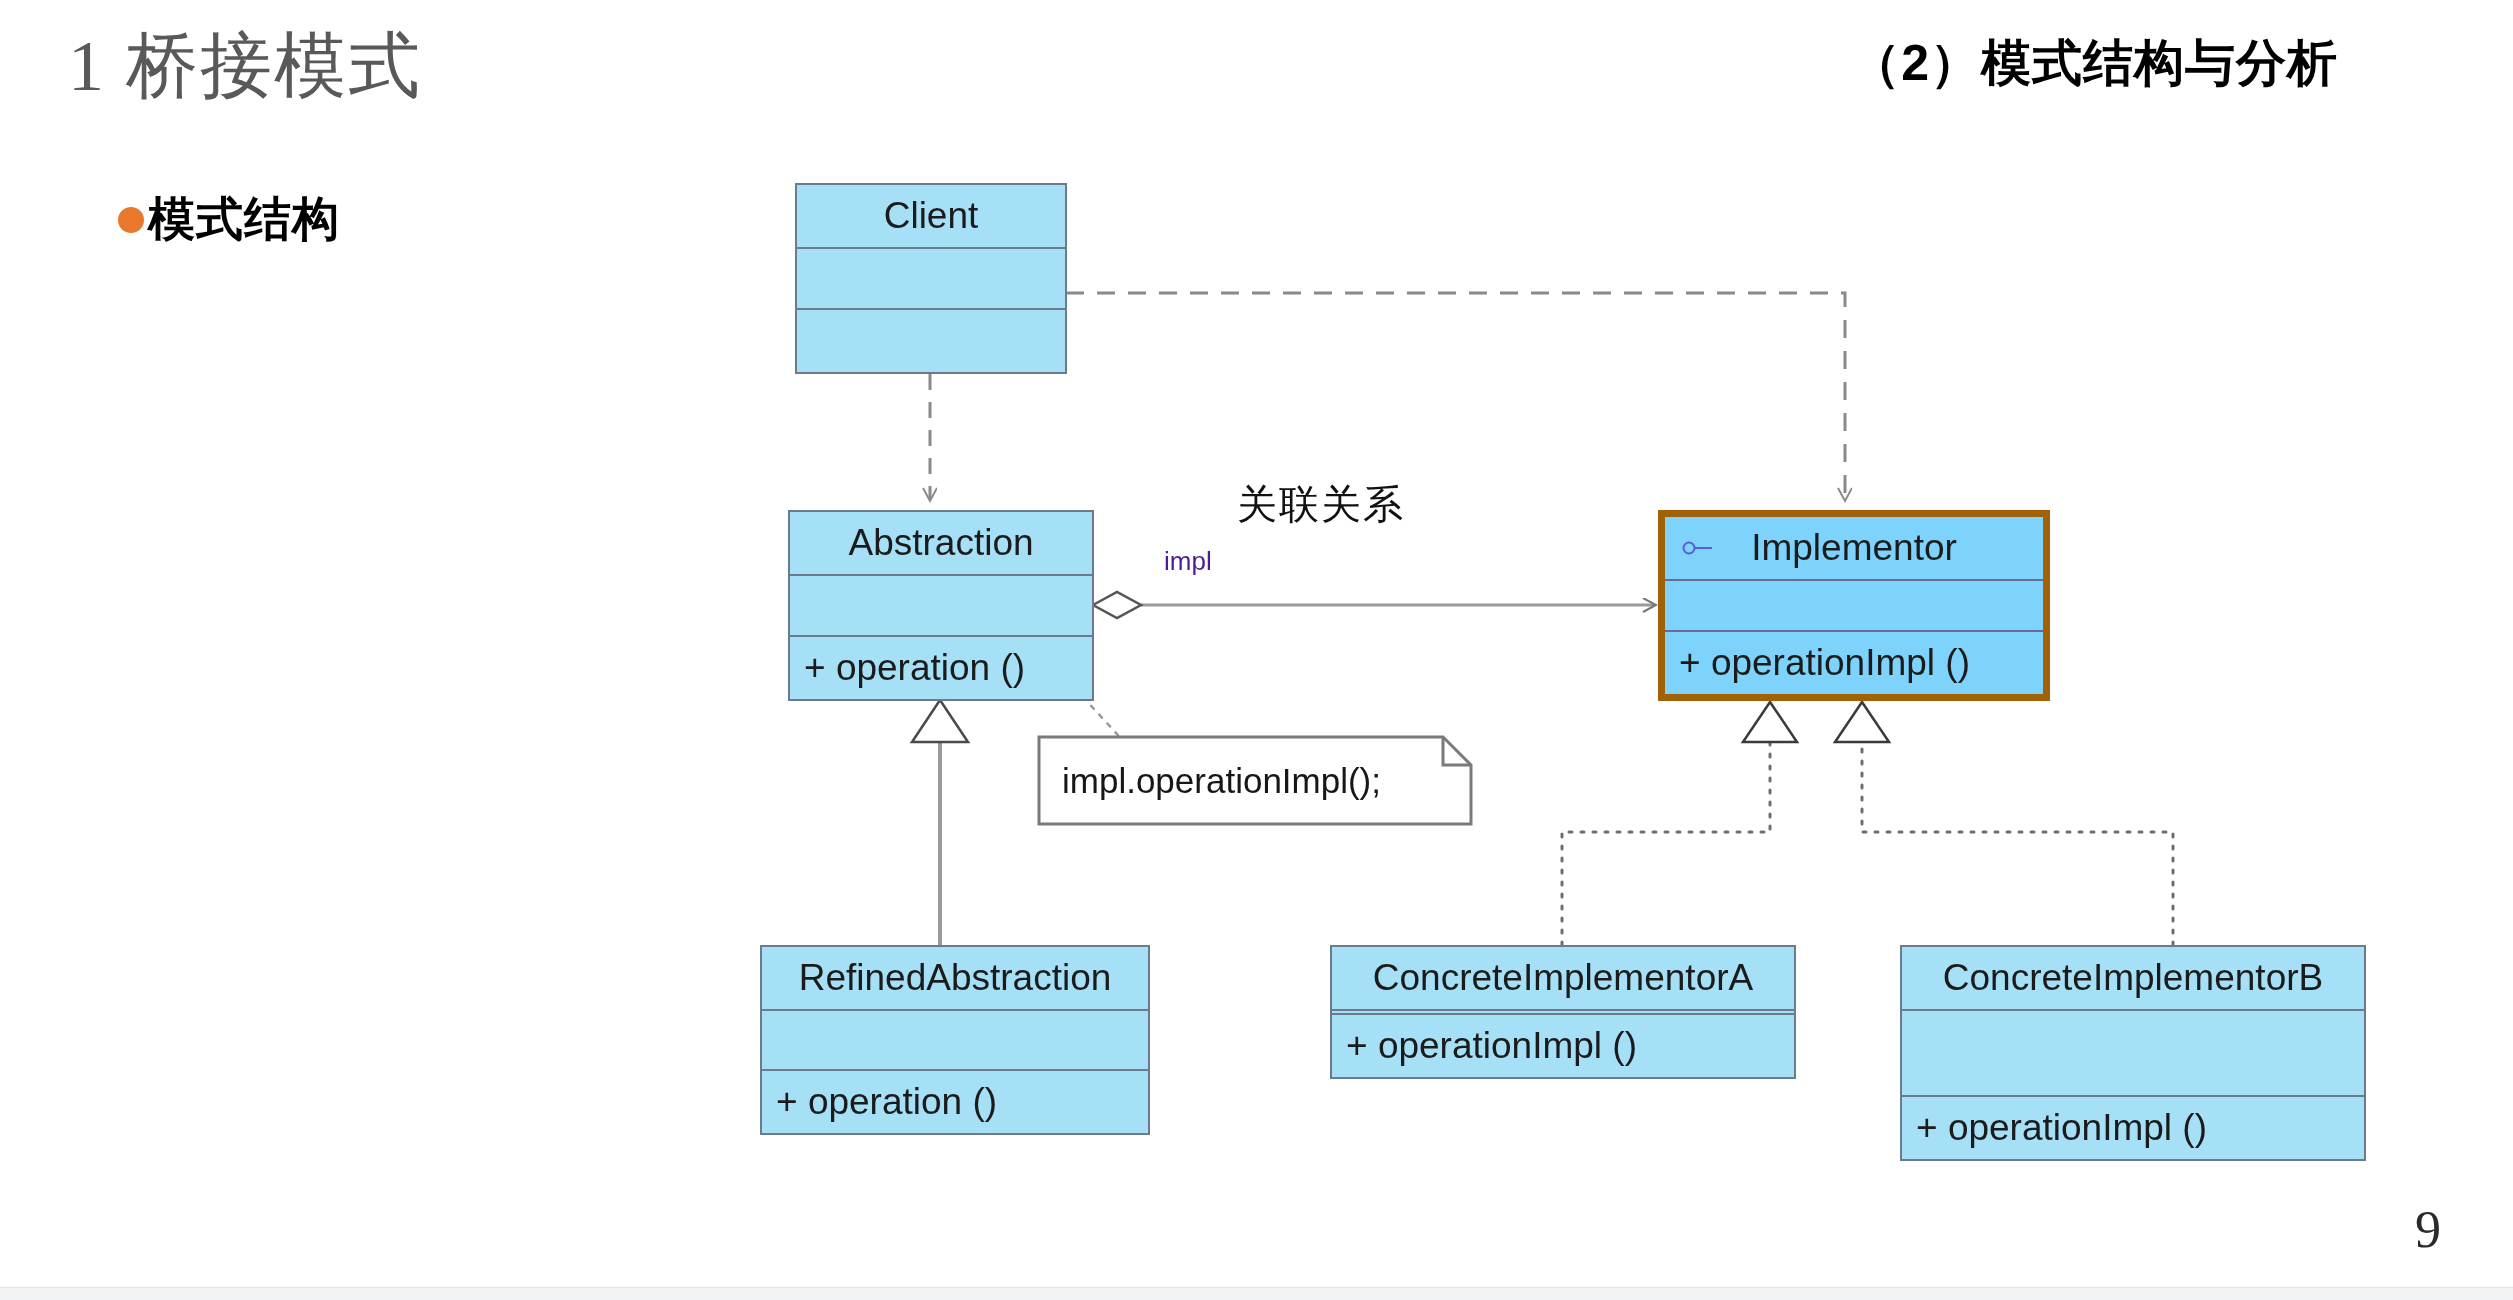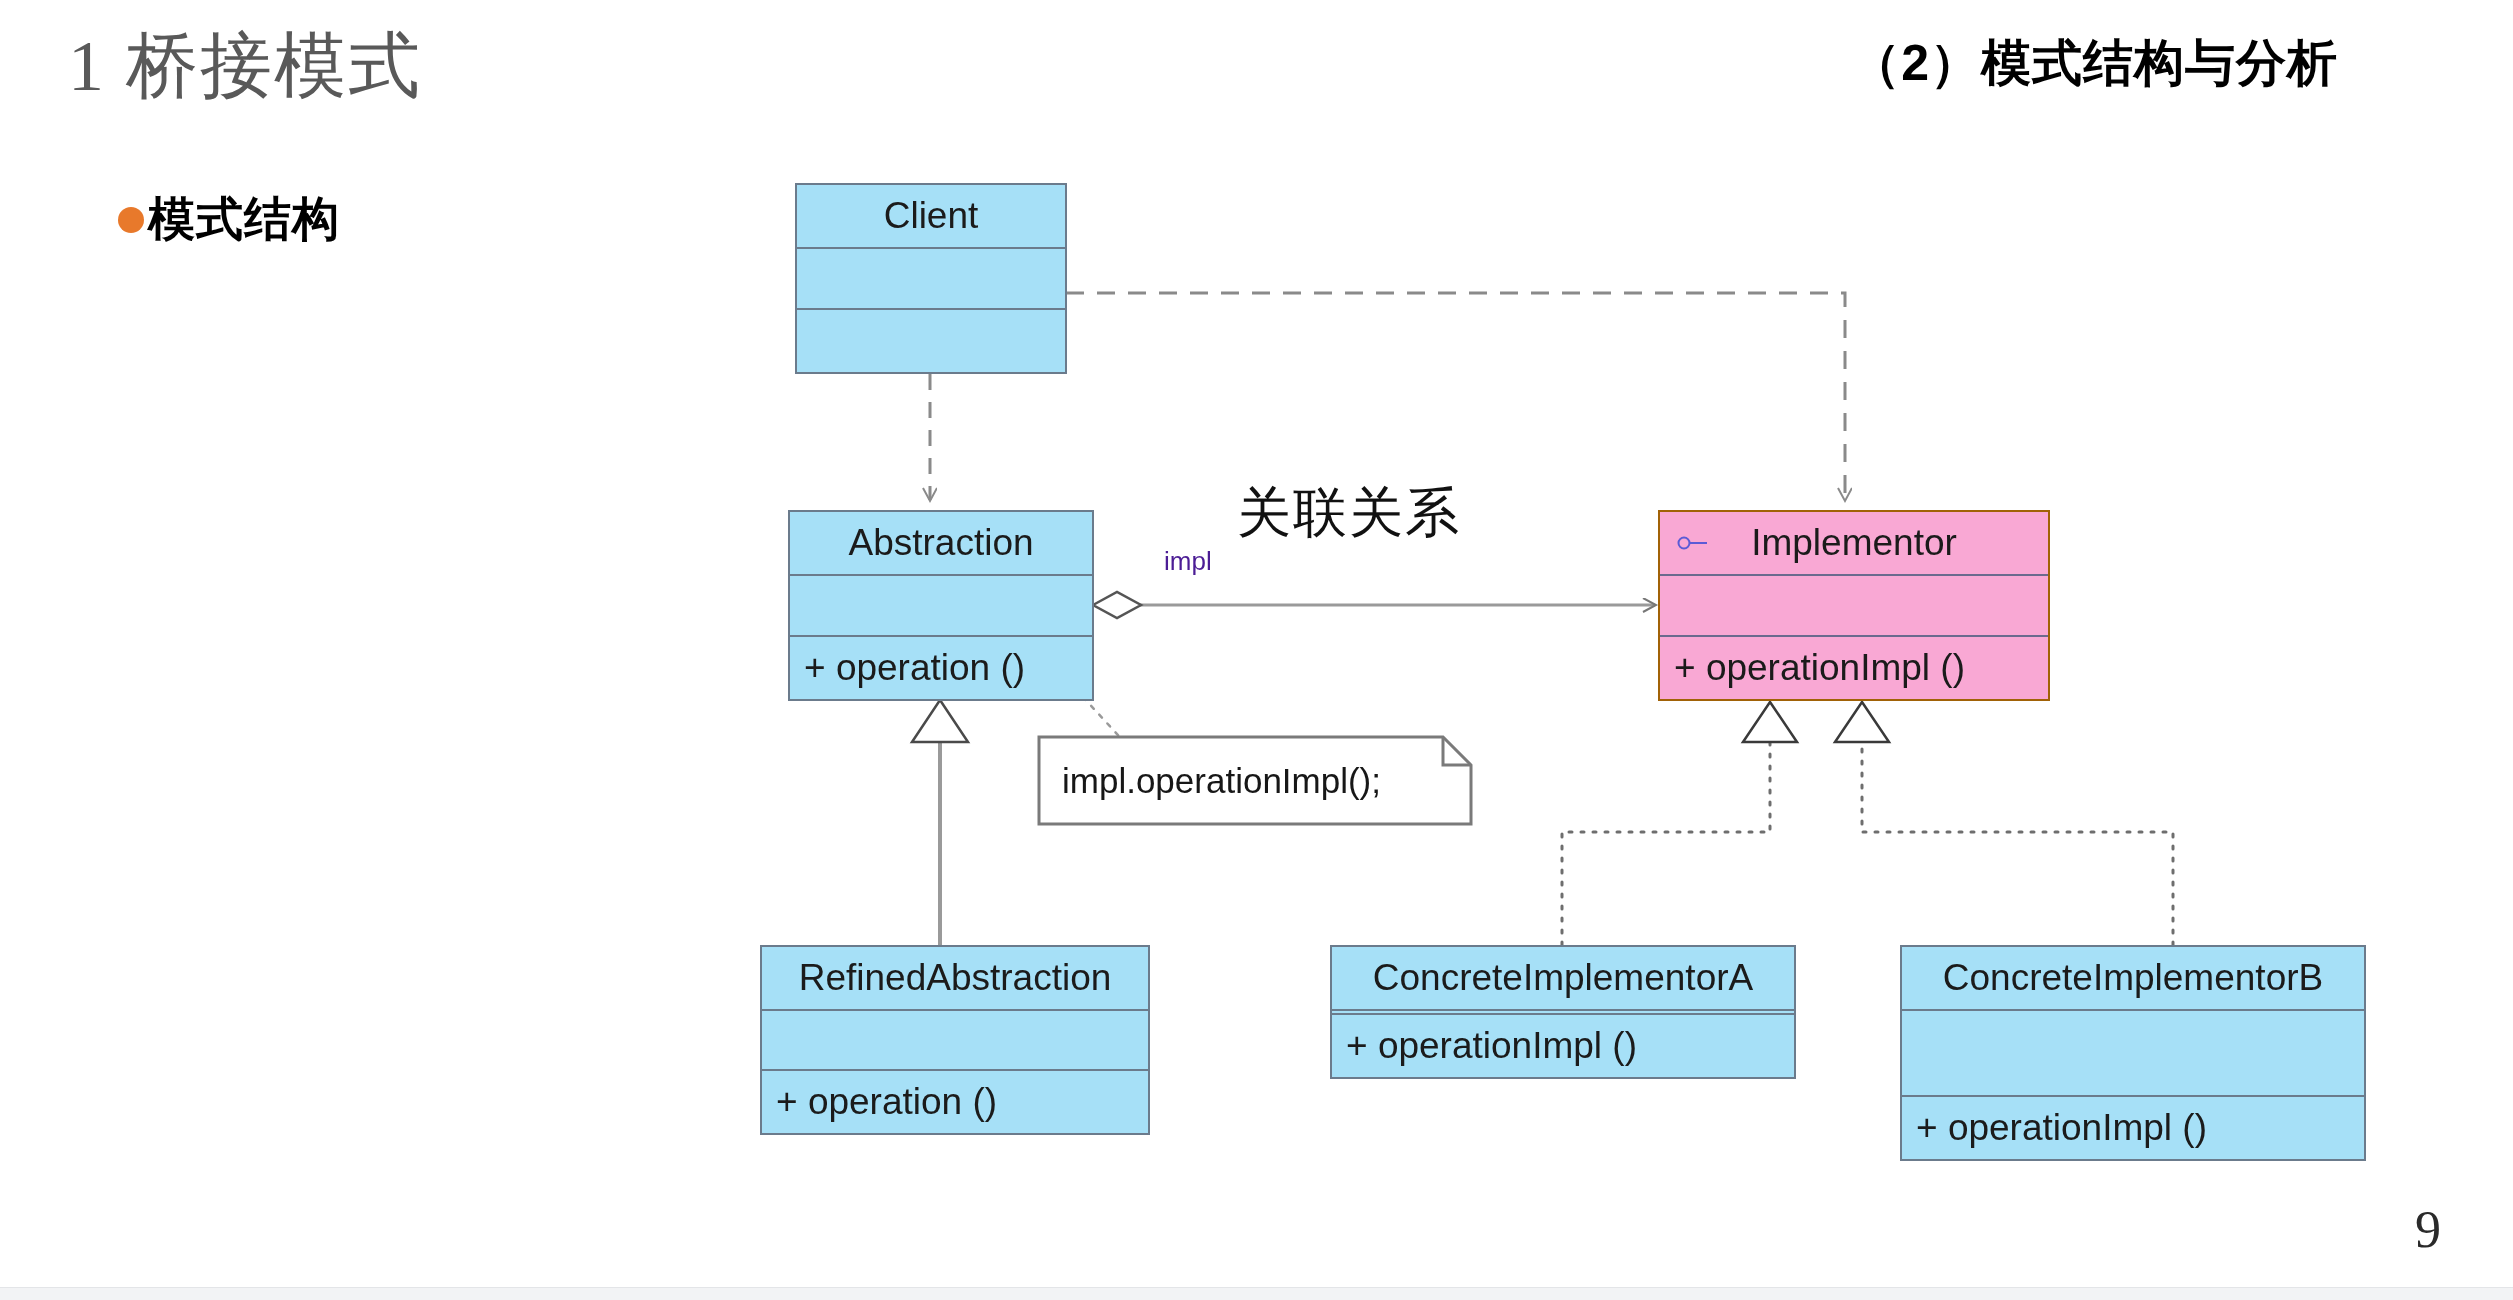--- a/index.html
+++ b/index.html
@@ -77,22 +77,22 @@
   }
   .uml-class {
     position: absolute;
     box-sizing: border-box;
     border: 2px solid #6b7b8c;
     background: #a6e0f7;
     display: flex;
     flex-direction: column;
   }
   .uml-class.iface {
-    background: #f9a8d4;
-    border: 2px solid #a16207;
+    background: #7dd3fc;
+    border: 7px solid #a16207;
   }
   .uml-name {
     flex: 0 0 62px;
     display: flex;
     align-items: center;
     justify-content: center;
     position: relative;
     border-bottom: 2px solid #6b7b8c;
     font-size: 37px;
     color: #1b1b1b;
@@ -134,21 +134,21 @@
     position: absolute;
     font-size: 26px;
     color: #4c1d95;
     white-space: nowrap;
   }
   #assoc-title {
     position: absolute;
     left: 1237px;
     top: 477px;
     font-family: "Liberation Serif", serif;
-    font-size: 54px;
+    font-size: 40px;
     color: #111111;
     white-space: nowrap;
     letter-spacing: 2px;
   }
   #caption {
     position: absolute;
     left: 0;
     right: 0;
     top: 1188px;
     text-align: center;

